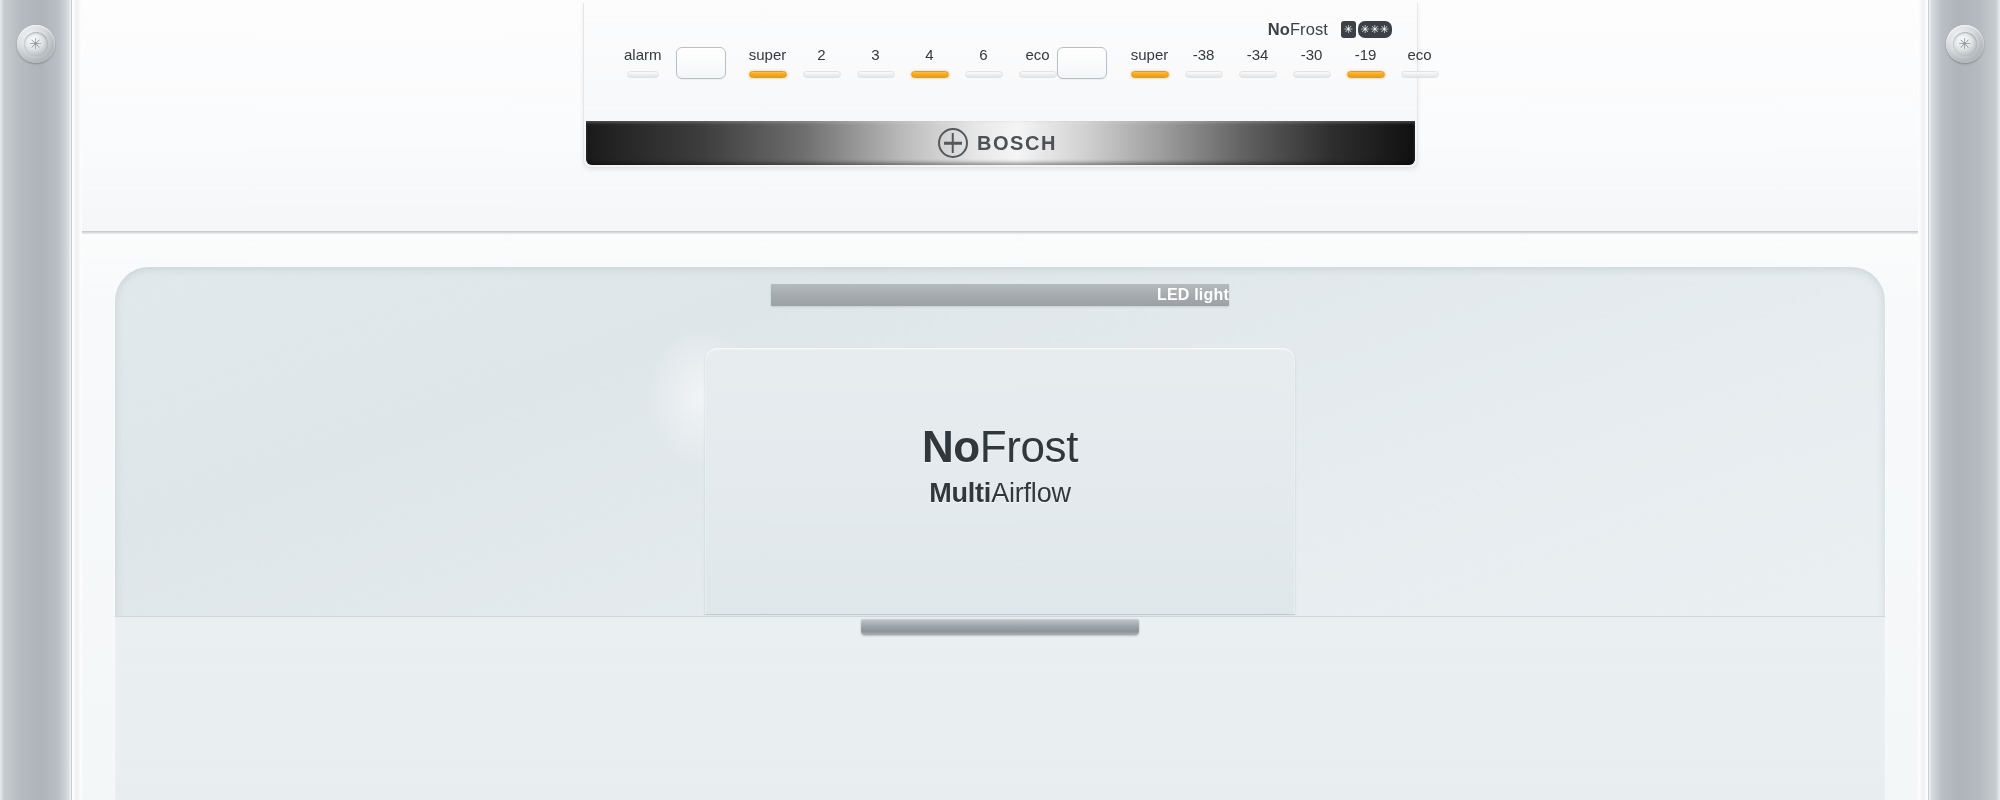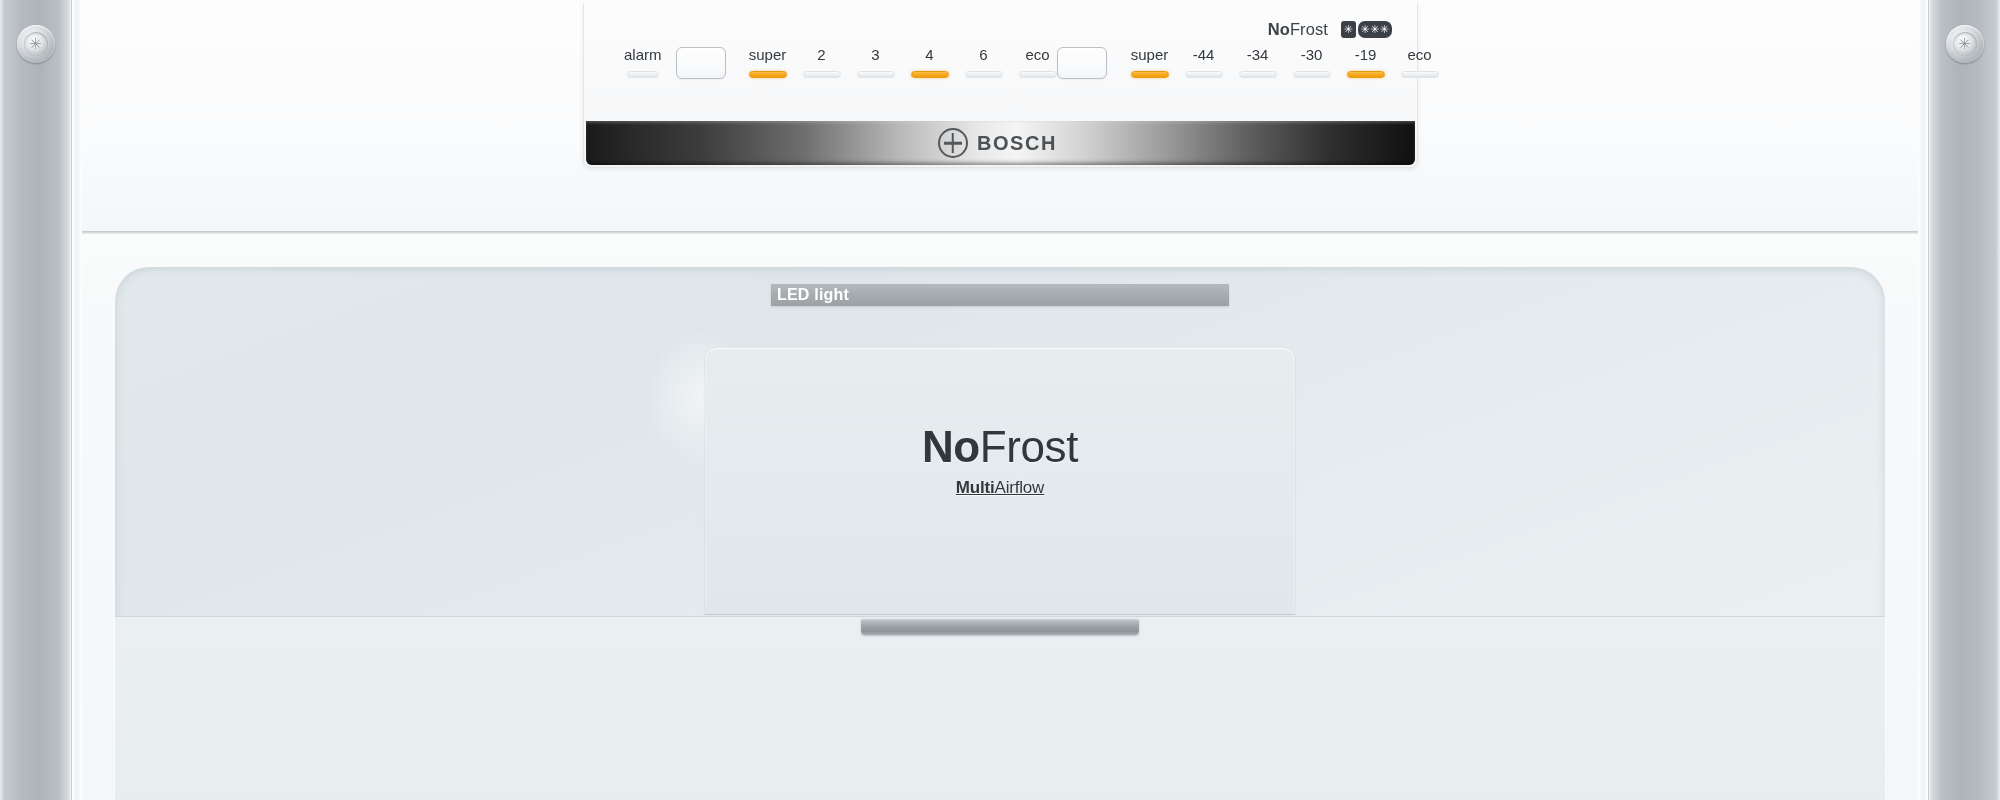--- a/index.html
+++ b/index.html
@@ -298,21 +298,21 @@
   .led-light-bar {
     position: absolute;
     left: 50%;
     transform: translateX(-50%);
     top: 284px;
     width: 458px;
     height: 22px;
     background: linear-gradient(180deg,#b5babd 0%, #a5abaf 50%, #9ba1a5 100%);
     display: flex;
     align-items: center;
-    justify-content: flex-start;
+    justify-content: flex-end;
     box-shadow: 0 1px 2px rgba(0,0,0,.12);
     padding-left: 6px;
   }
   .led-light-bar span {
     color: #ffffff;
     font-size: 16px;
     font-weight: 700;
     letter-spacing: .2px;
   }
 
@@ -339,26 +339,25 @@
   .nofrost-big {
     font-size: 44px;
     color: #31383d;
     line-height: 1.05;
     letter-spacing: -0.4px;
     text-shadow: 0 1px 1px rgba(255,255,255,.85);
   }
   .nofrost-big b { font-weight: 700; }
   .nofrost-big span { font-weight: 400; }
   .multiair {
-    font-size: 17px;
+    font-size: 27px;
     color: #31383d;
     margin-top: 8px;
     letter-spacing: -0.2px;
     text-shadow: 0 1px 1px rgba(255,255,255,.85);
-    text-decoration: underline;
   }
   .multiair b { font-weight: 700; }
   .multiair span { font-weight: 400; }
 
   .drawer-divider {
     position: absolute;
     left: 50%;
     transform: translateX(-50%);
     top: 614px;
     width: 590px;
@@ -463,21 +462,21 @@
       <div class="ctrl-item">
         <div class="touch-btn"></div>
       </div>
 
       <div class="seg-group freezer">
         <div class="ctrl-item">
           <div class="ctrl-label">super</div>
           <div class="led on"></div>
         </div>
         <div class="ctrl-item">
-          <div class="ctrl-label">-44</div>
+          <div class="ctrl-label">-38</div>
           <div class="led off"></div>
         </div>
         <div class="ctrl-item">
           <div class="ctrl-label">-34</div>
           <div class="led off"></div>
         </div>
         <div class="ctrl-item">
           <div class="ctrl-label">-30</div>
           <div class="led off"></div>
         </div>

